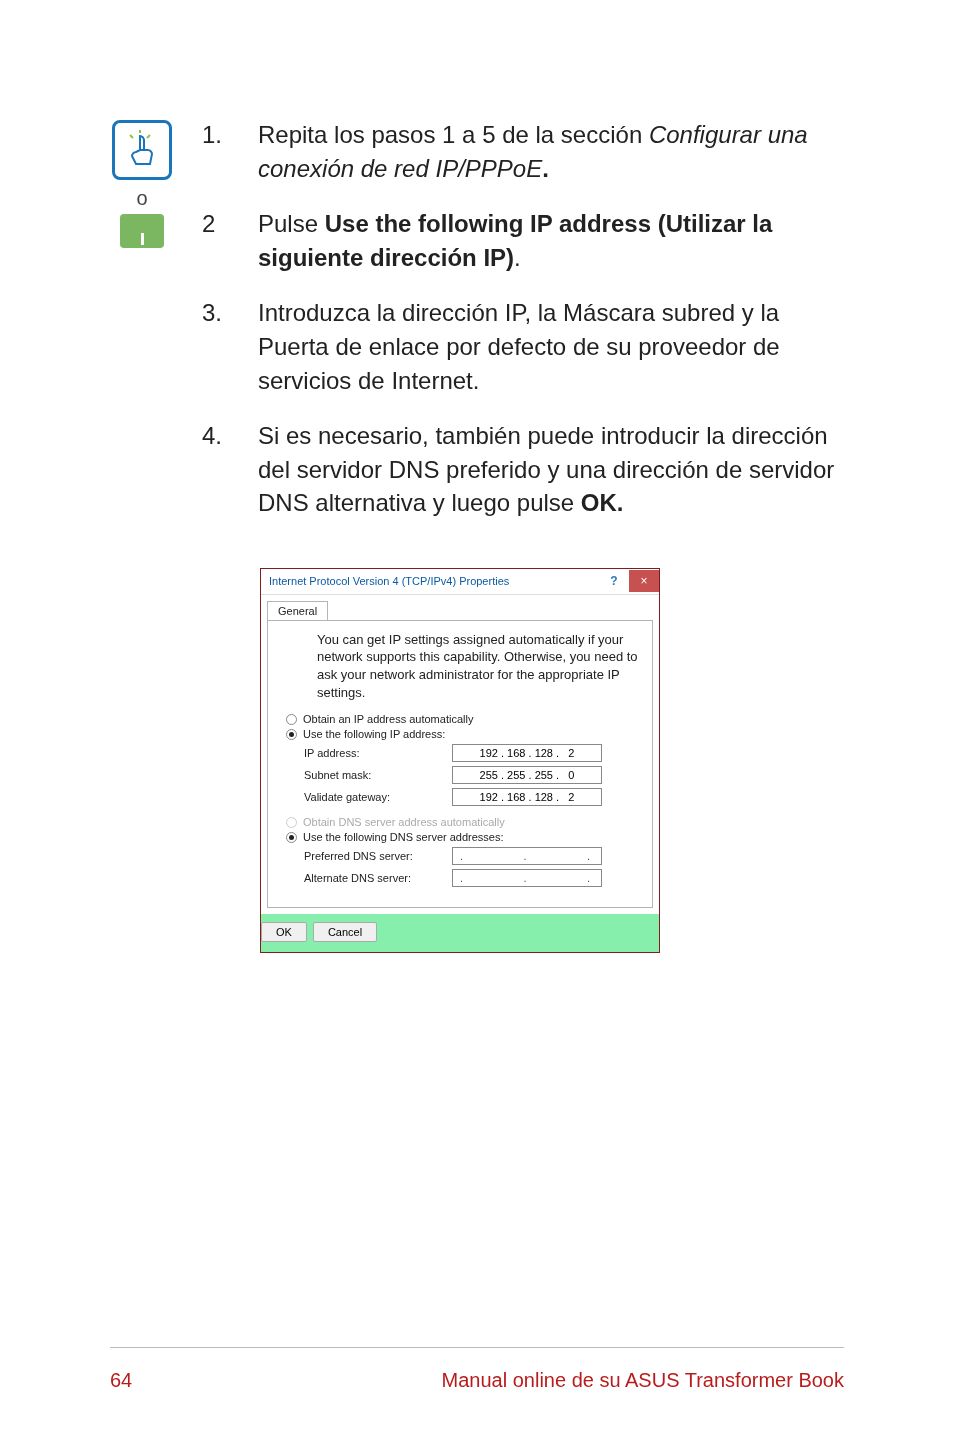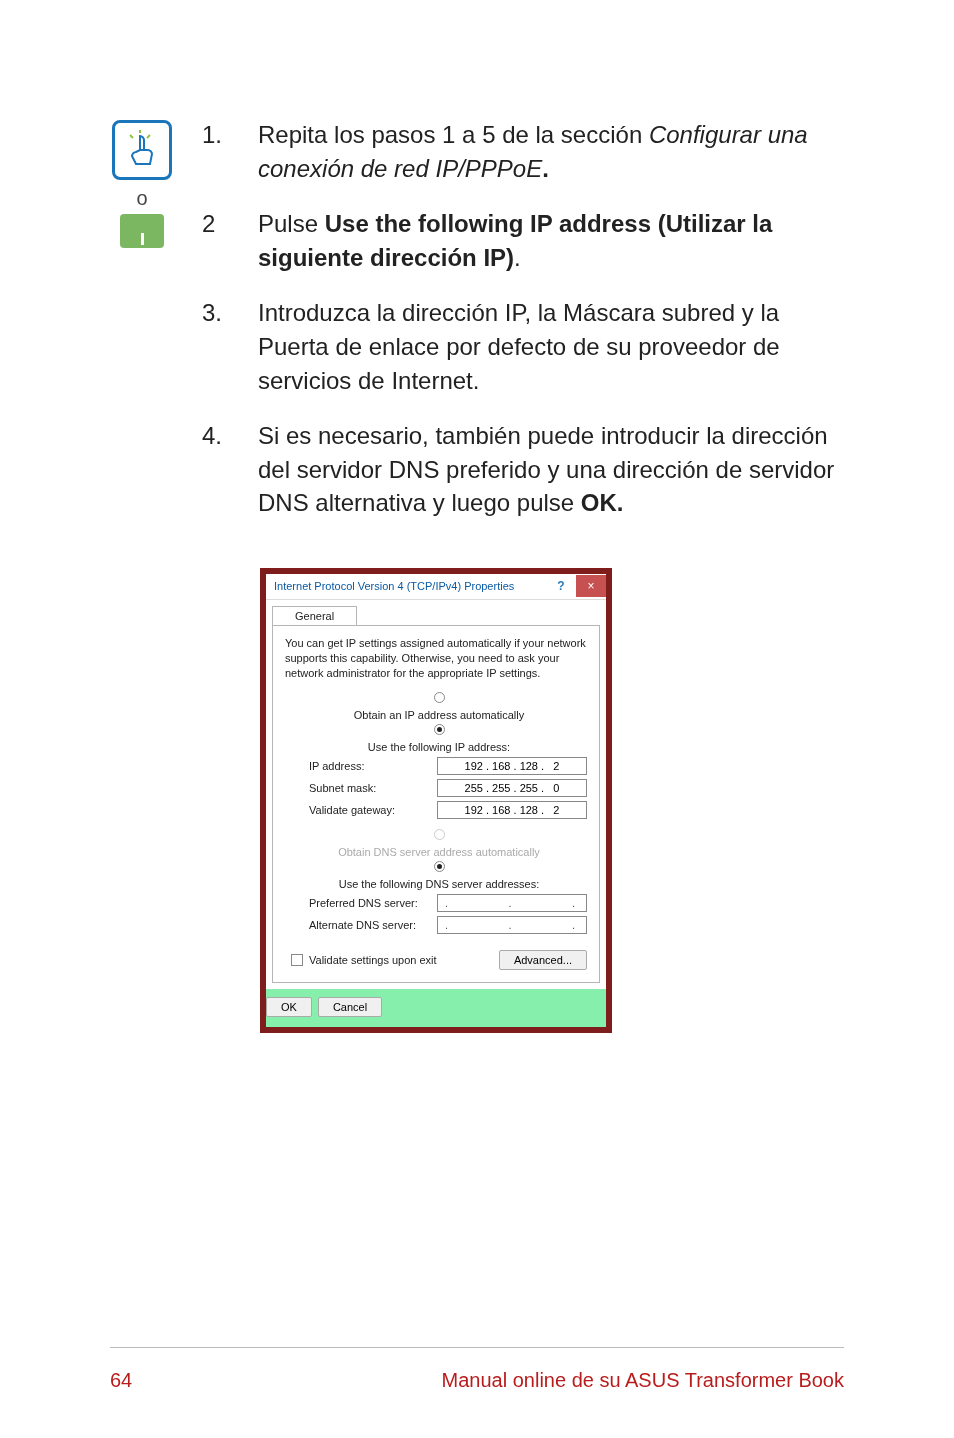--- a/index.html
+++ b/index.html
@@ -86,22 +86,22 @@
     }
     .step-body { flex: 1; }
     .italic { font-style: italic; }
     .bold { font-weight: 700; }
 
     .dialog-wrap {
       margin-left: 150px;
       margin-top: 26px;
     }
     .dialog {
-      width: 352px;
-      border: 6px solid #7f1d1d;
+      width: 400px;
+      border: 1px solid #7f1d1d;
       font-size: 11px;
       color: #222;
       font-family: "Segoe UI", Tahoma, Arial, sans-serif;
     }
     .title-bar {
       height: 26px;
       background: #fff;
       border-bottom: 1px solid #ddd;
       display: flex;
       align-items: center;
@@ -125,42 +125,42 @@
     .title-close { background: #c75050; color: #fff; }
 
     .tab-strip {
       display: flex;
       padding: 6px 6px 0 6px;
       background: #fff;
     }
     .tab {
       border: 1px solid #b5b5b5;
       border-bottom: none;
-      padding: 3px 22px;
+      padding: 3px 10px;
       font-size: 11px;
       background: #fff;
     }
     .dialog-body {
       border: 1px solid #b5b5b5;
       margin: 0 6px 6px 6px;
       padding: 10px 12px 12px 12px;
       background: #fff;
     }
     .desc-text {
-      font-size: 11px;
+      font-size: 13px;
       line-height: 1.35;
       margin-bottom: 12px;
+      margin-left: 37px;
     }
     .radio-row {
       display: flex;
       align-items: center;
       gap: 6px;
       font-size: 11px;
       margin: 3px 0 3px 6px;
-      flex-direction: column;
     }
     .radio {
       width: 11px;
       height: 11px;
       border: 1px solid #888;
       border-radius: 50%;
       display: inline-flex;
       align-items: center;
       justify-content: center;
     }
@@ -344,27 +344,20 @@
           <div class="field-row">
             <span class="field-label">Preferred DNS server:</span>
             <input class="field-input dots" value=".        .        ." style="">
           </div>
           <div class="field-row">
             <span class="field-label">Alternate DNS server:</span>
             <input class="field-input dots" value=".        .        ." style="">
           </div>
         </div>
 
-        <div class="validate-row">
-          <div class="checkbox-row">
-            <span class="checkbox"></span>
-            <span>Validate settings upon exit</span>
-          </div>
-          <button class="btn">Advanced...</button>
-        </div>
       </div>
 
       <div class="button-row">
         <button class="btn">OK</button>
         <button class="btn">Cancel</button>
       </div>
     </div>
   </div>
 </div>
 

